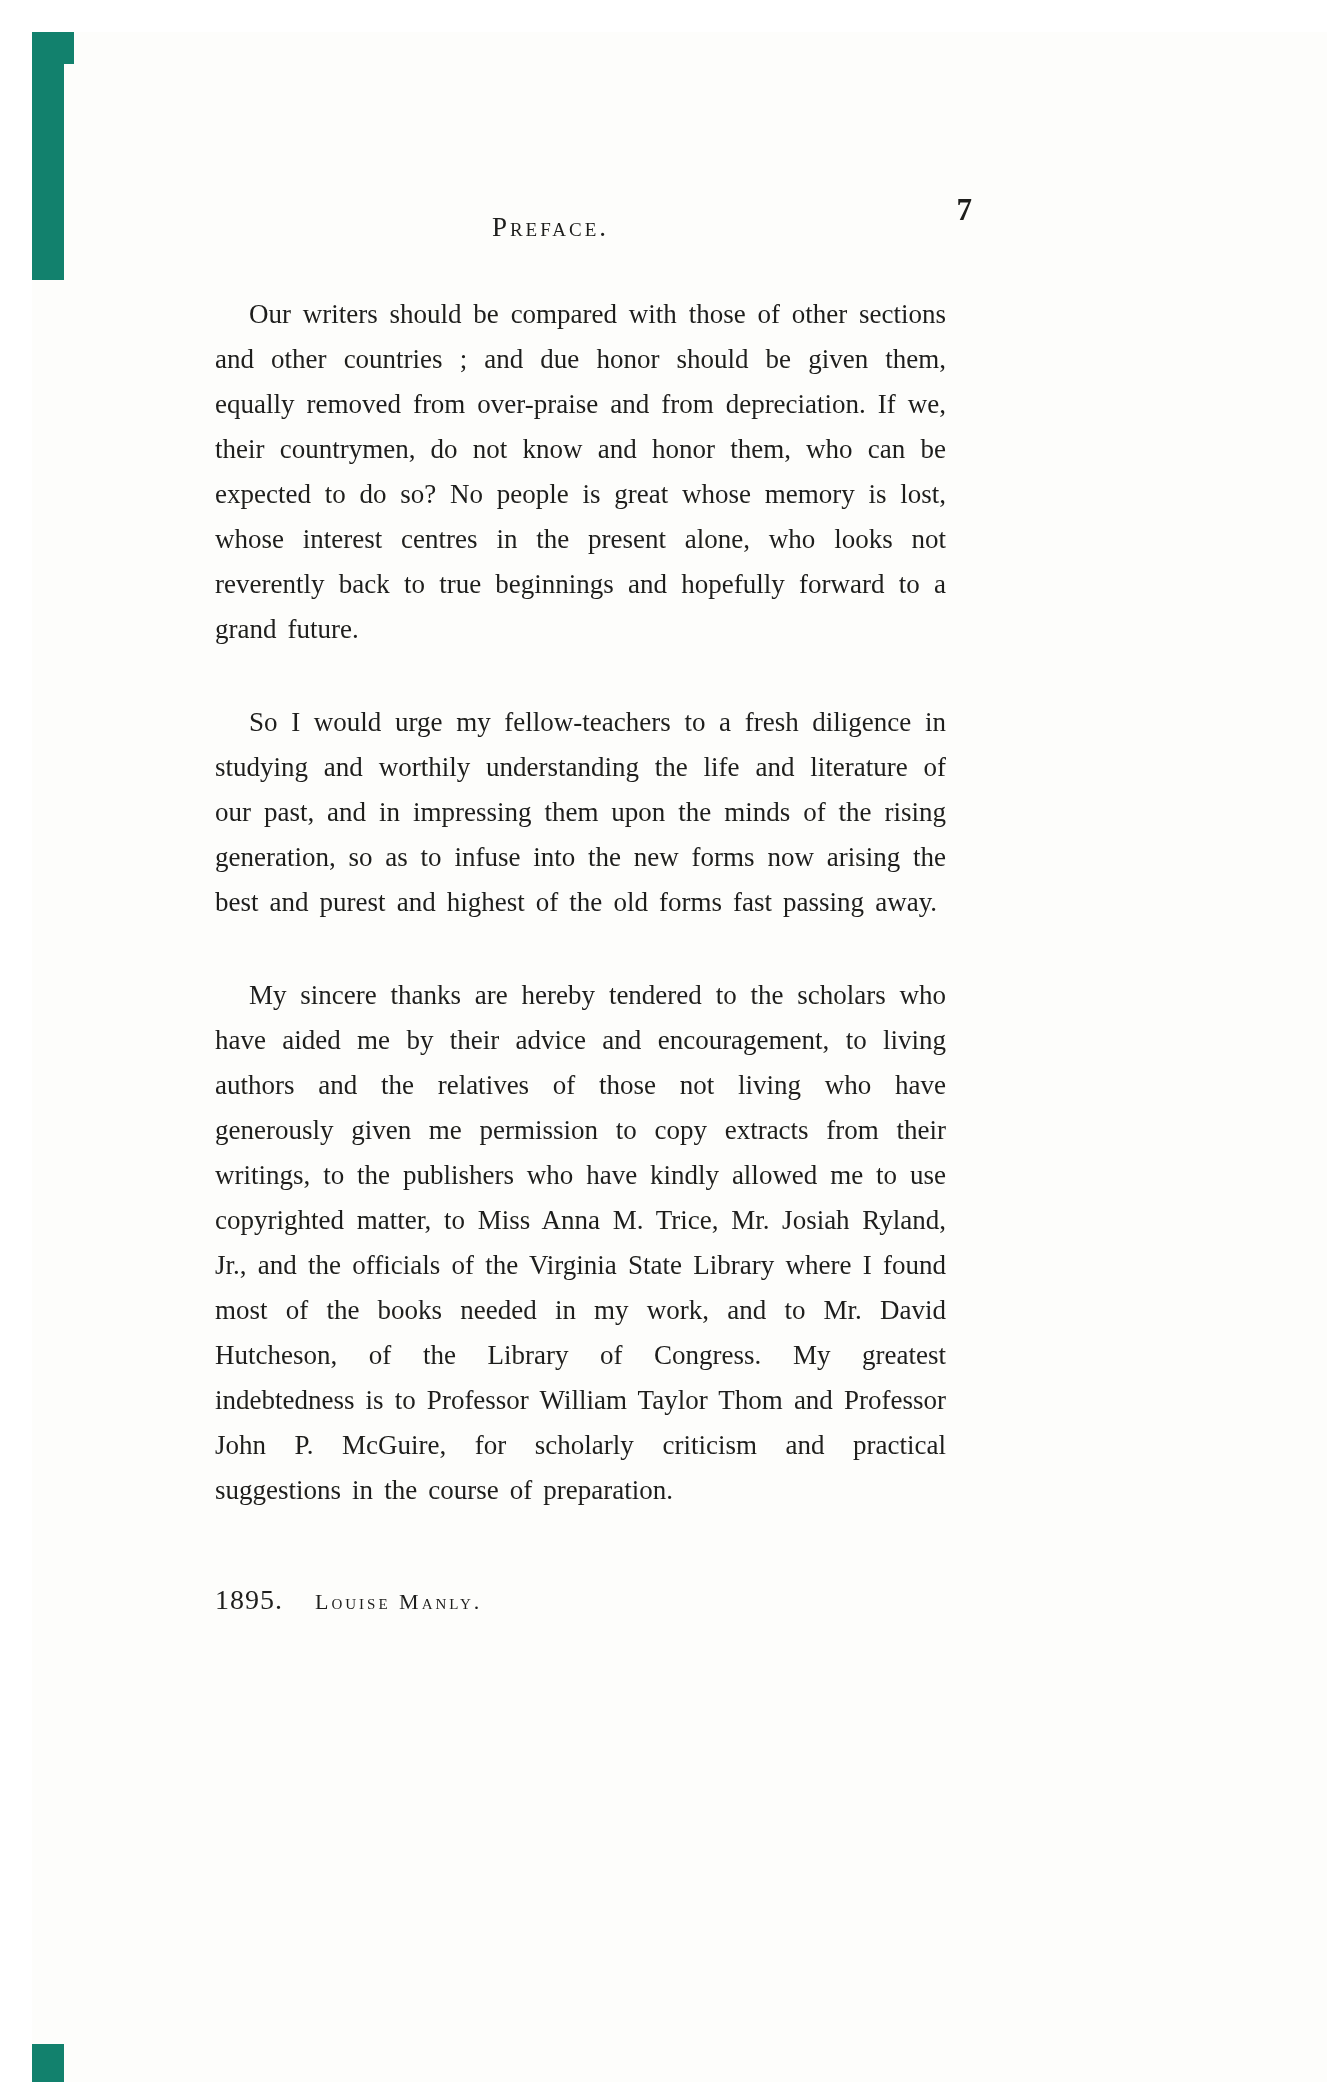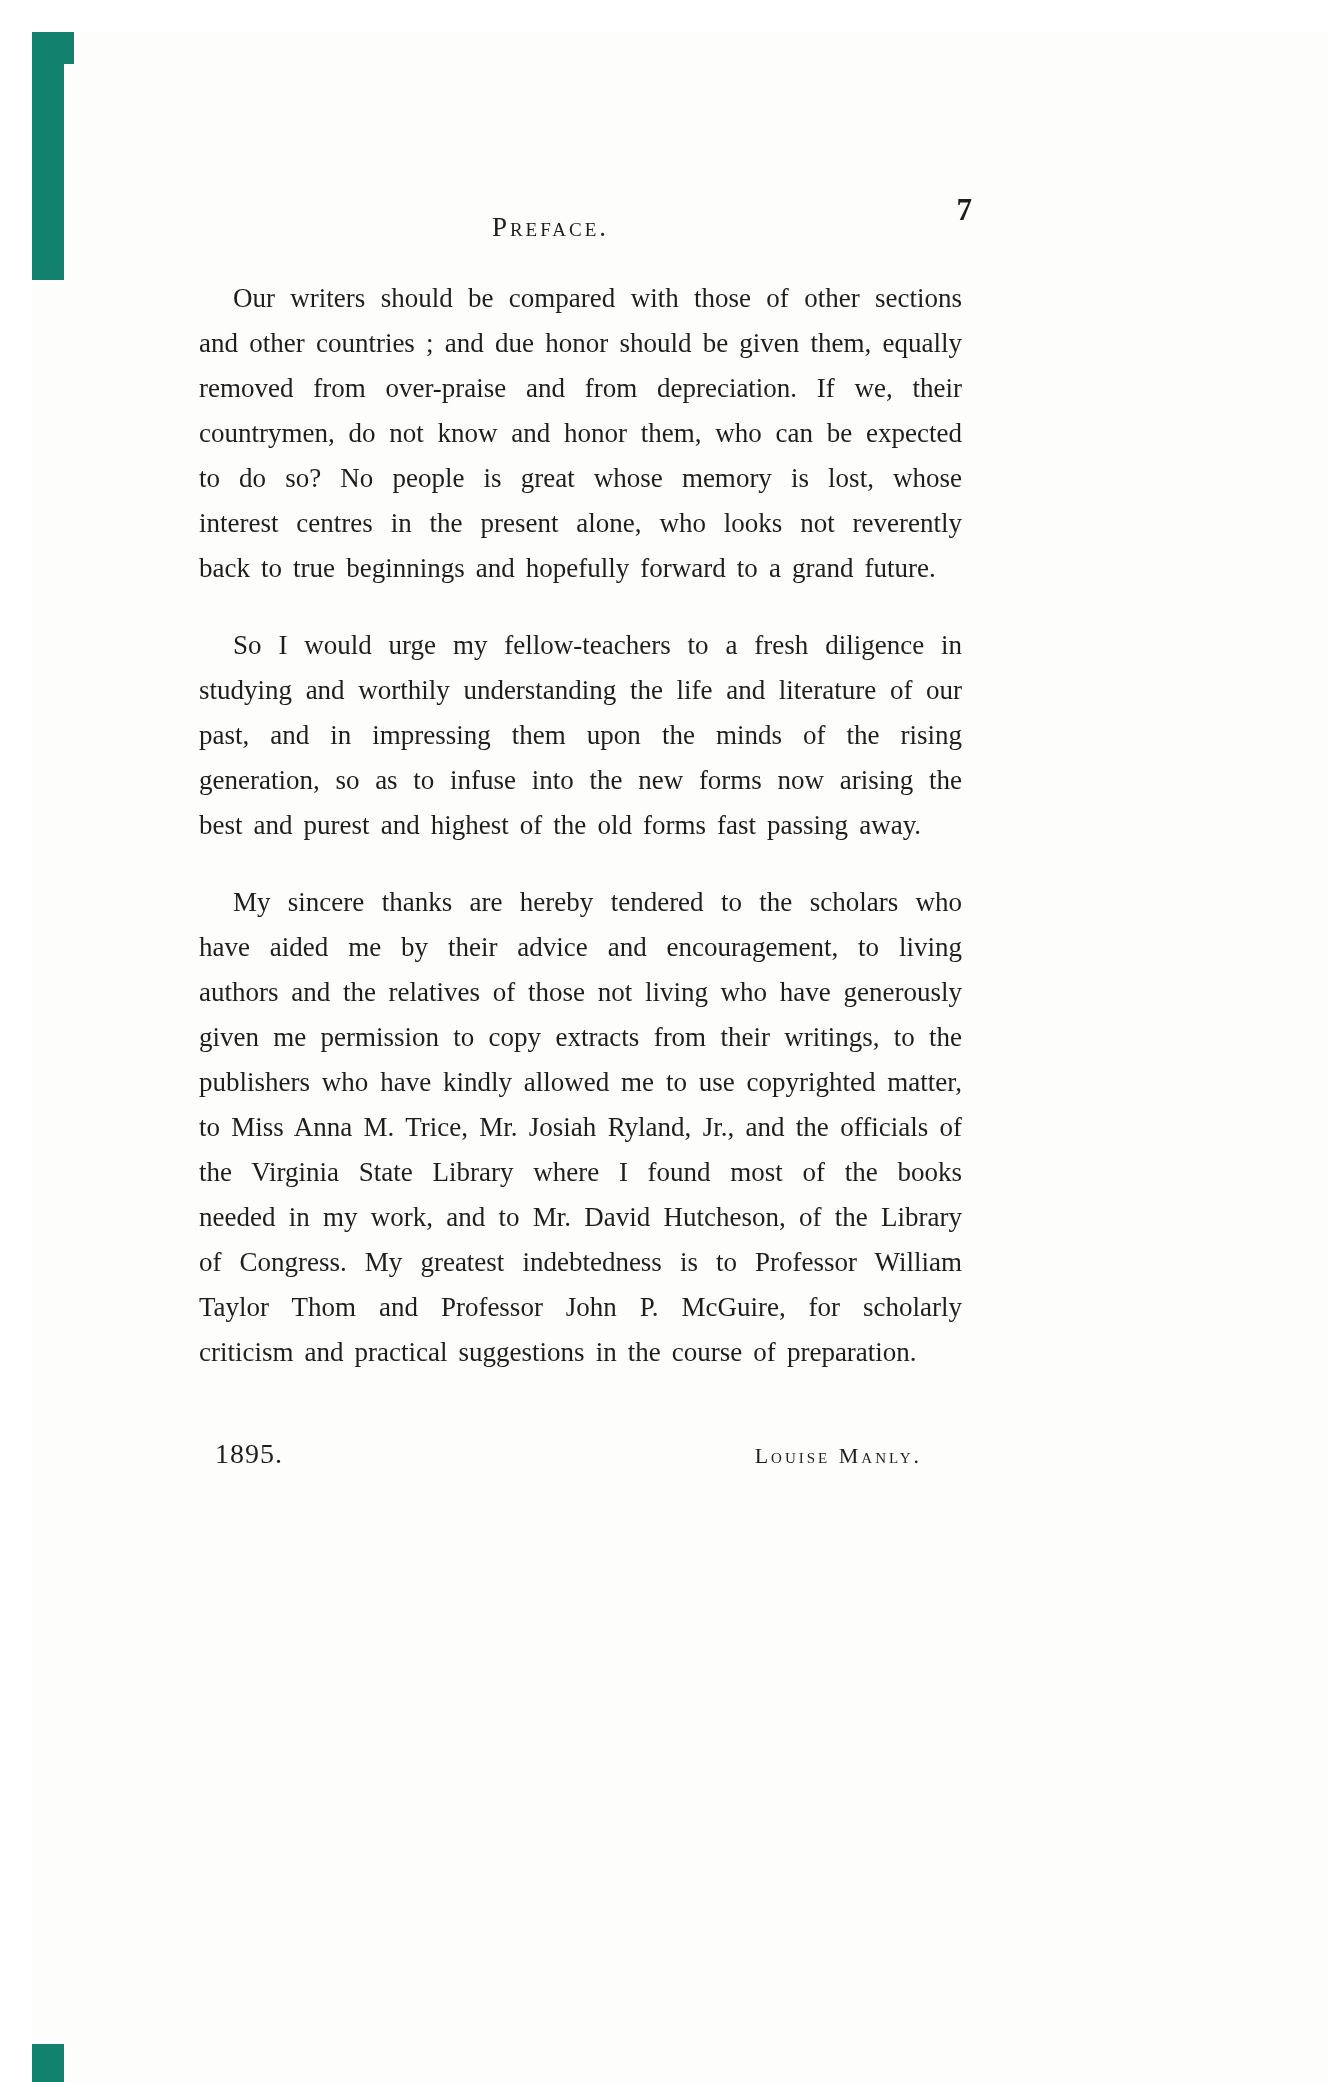--- a/index.html
+++ b/index.html
@@ -53,26 +53,26 @@
     top: 212px;
     left: 135px;
     width: 827px;
     font-size: 27px;
     line-height: 45px;
     text-align: justify;
   }
   .para {
     text-indent: 34px;
     word-spacing: 0.16em;
-    margin: 0;
+    margin: 16px;
   }
 
   .page-footer {
     display: flex;
-    justify-content: space-between;
+    justify-content: flex-start;
     align-items: baseline;
     margin-top: 8px;
     padding-right: 40px;
   }
   .footer-date {
     font-size: 28px;
     letter-spacing: 1px;
   }
   .footer-author {
     font-variant: small-caps;

